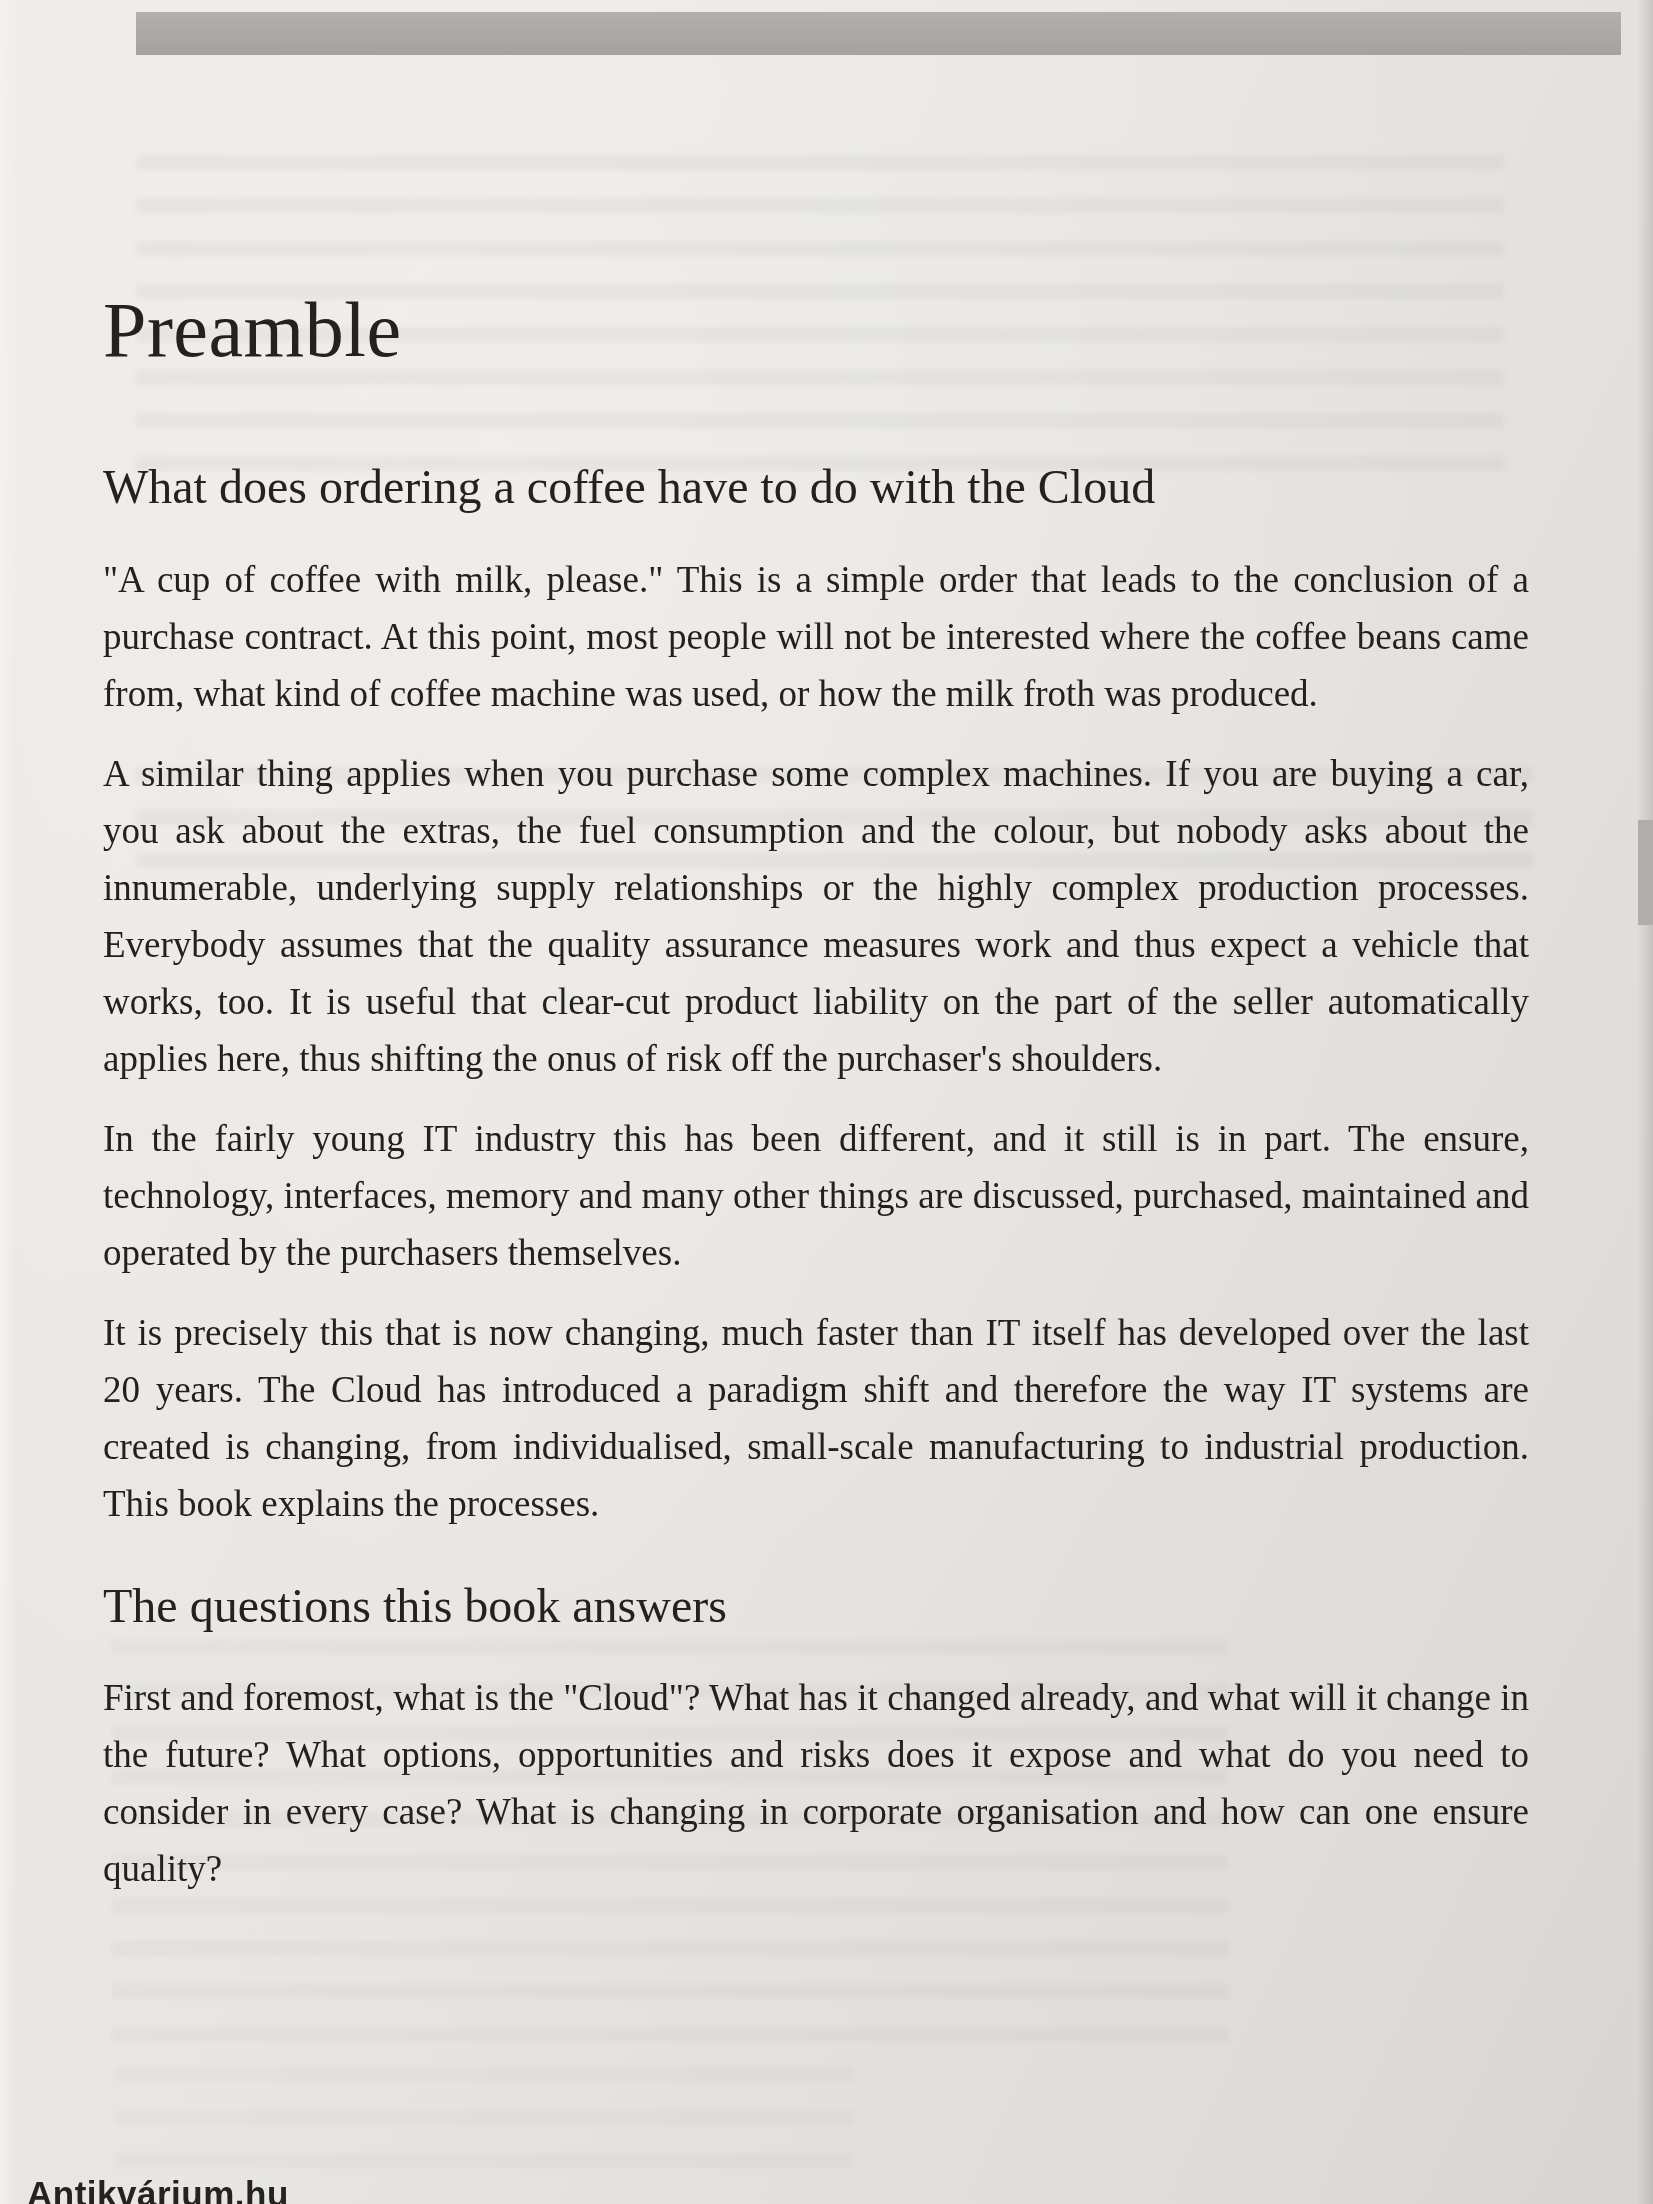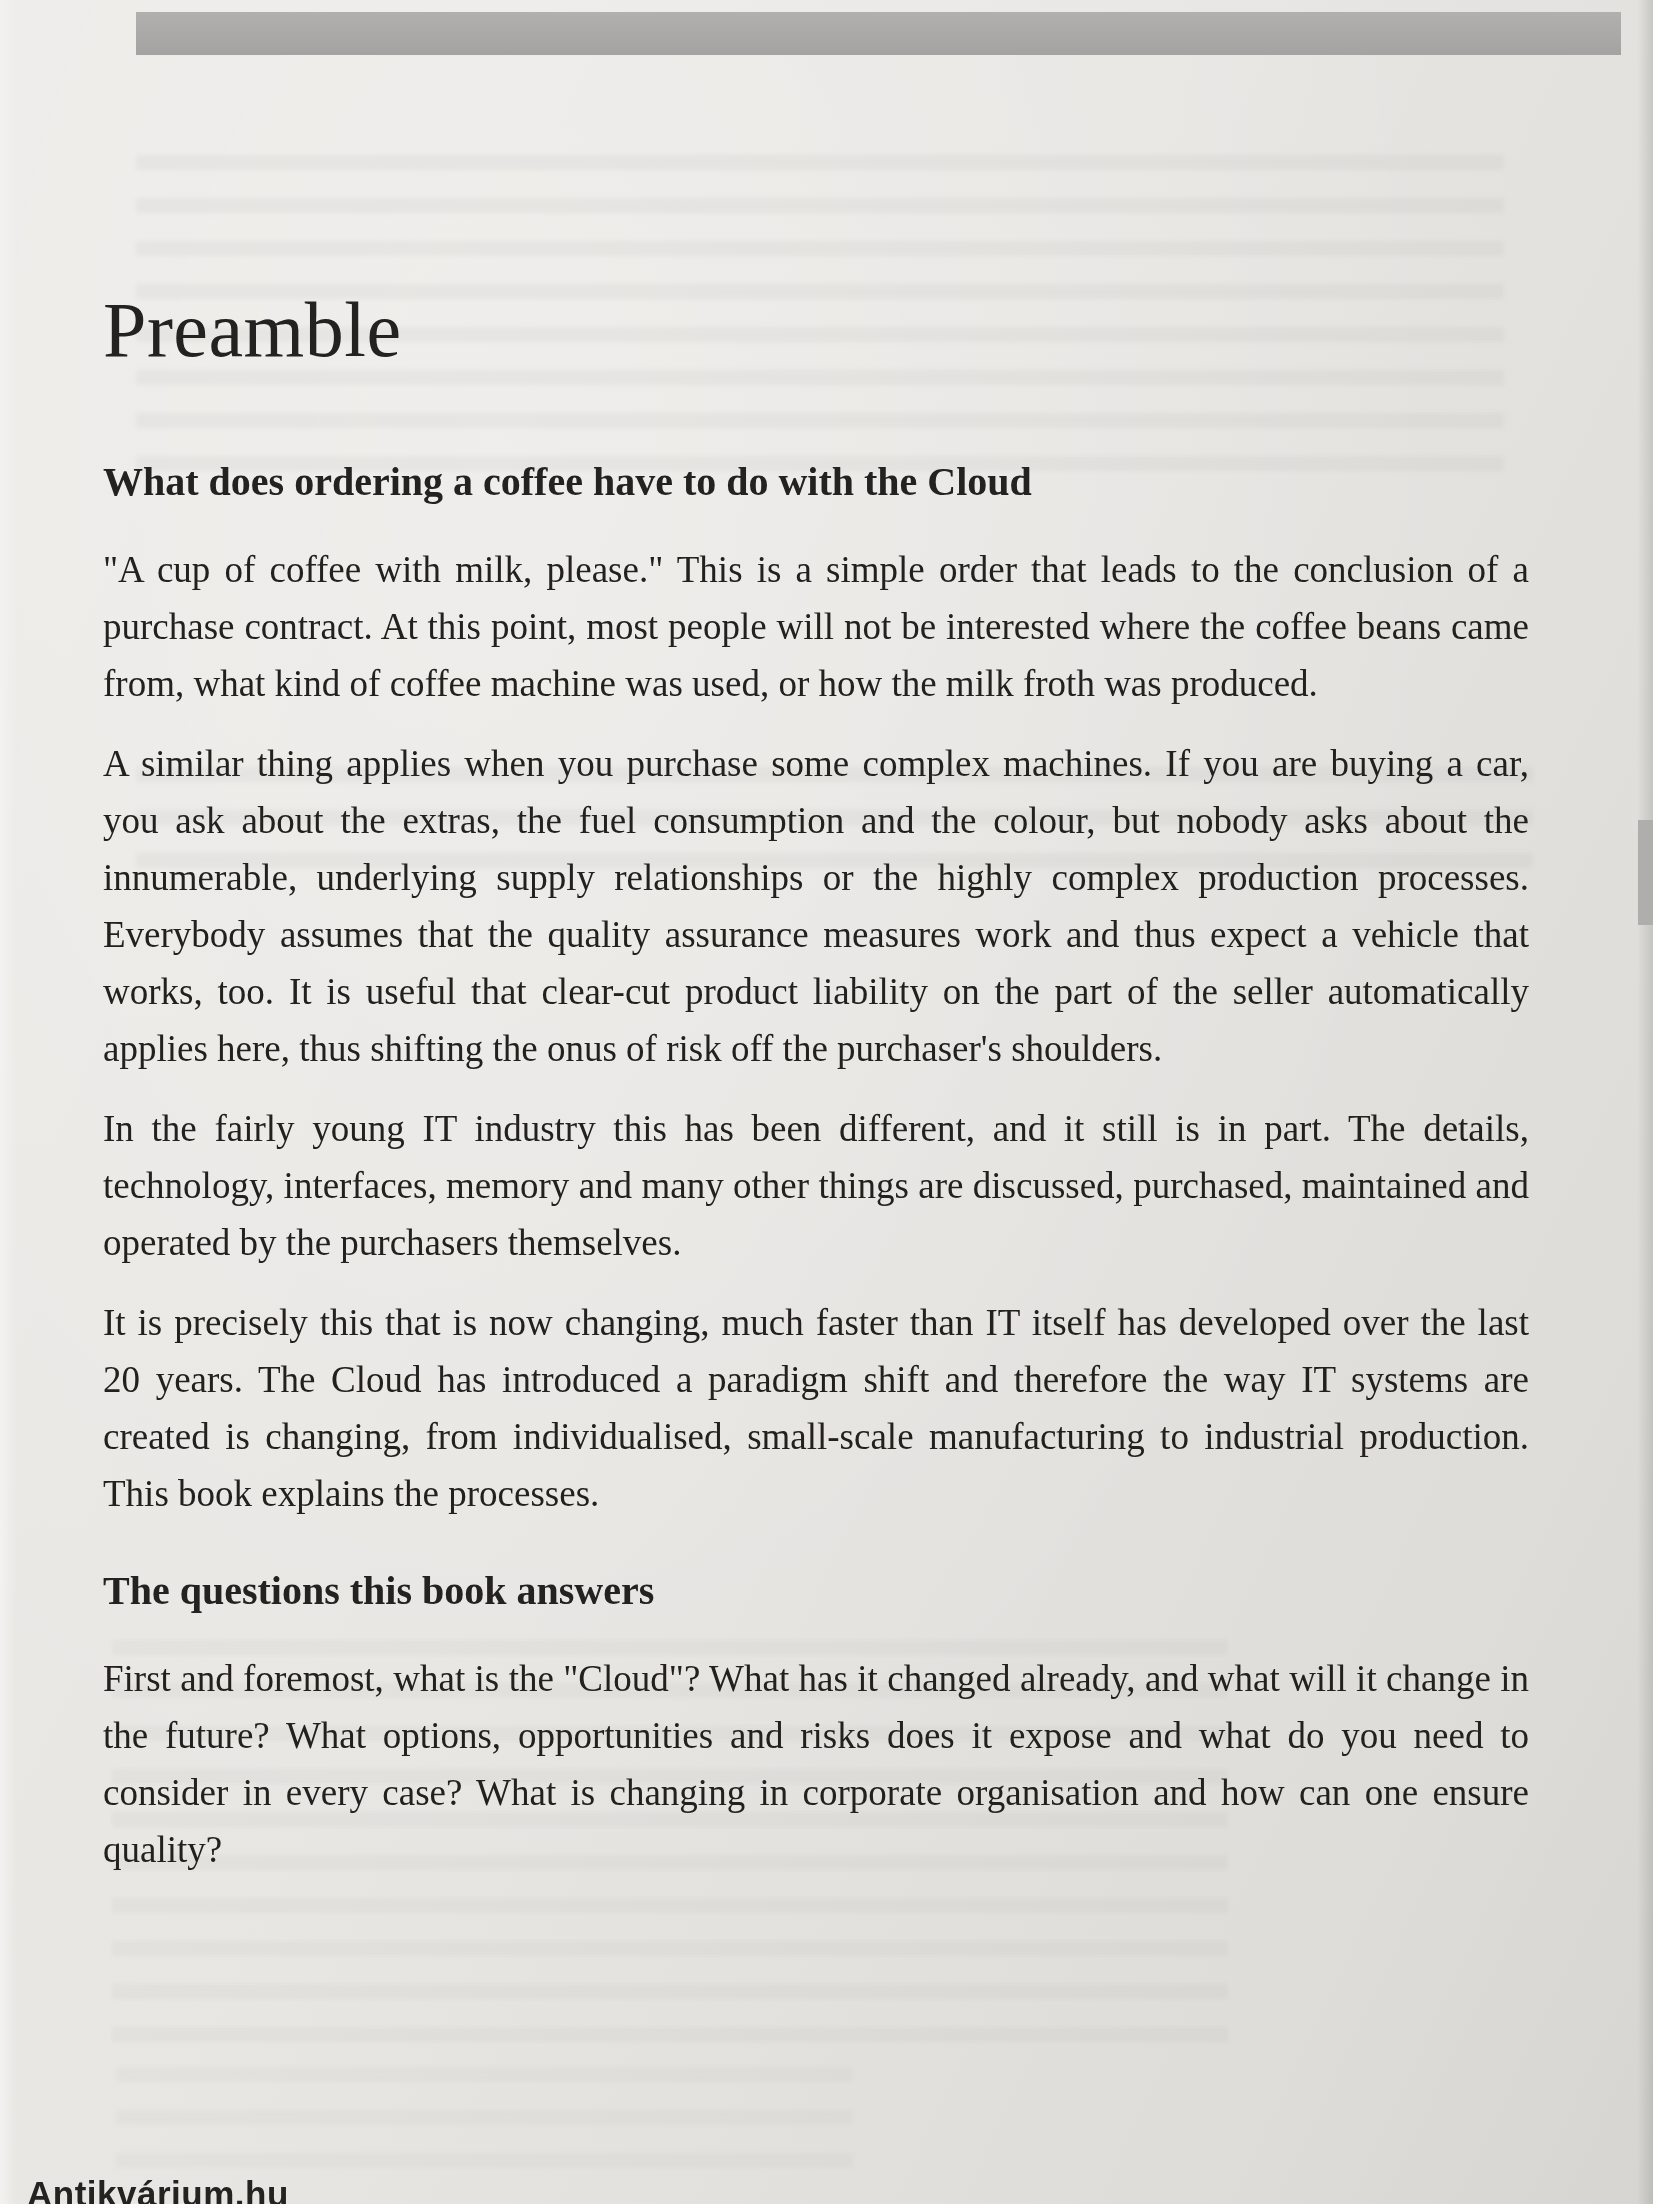--- a/index.html
+++ b/index.html
@@ -69,22 +69,22 @@
   }
   .page-title {
     font-size: 78px;
     font-weight: 400;
     line-height: 1;
     margin: 0 0 89px 0;
     color: #242220;
     letter-spacing: 0.5px;
   }
   .section-heading {
-    font-size: 40px;
-    font-weight: 700;
+    font-size: 48px;
+    font-weight: 400;
     line-height: 1.2;
     margin: 0 0 35px 0;
     color: #242220;
   }
   .section-heading.second {
     margin-top: 45px;
   }
   .para {
     font-size: 37px;
     line-height: 57px;
@@ -121,21 +121,21 @@
   <div class="content">
 
     <h1 class="page-title">Preamble</h1>
 
     <h2 class="section-heading">What does ordering a coffee have to do with the Cloud</h2>
 
     <p class="para">"A cup of coffee with milk, please." This is a simple order that leads to the conclusion of a purchase contract. At this point, most people will not be interested where the coffee beans came from, what kind of coffee machine was used, or how the milk froth was produced.</p>
 
     <p class="para">A similar thing applies when you purchase some complex machines. If you are buying a car, you ask about the extras, the fuel consumption and the colour, but nobody asks about the innumerable, underlying supply relationships or the highly complex production processes. Everybody assumes that the quality assurance measures work and thus expect a vehicle that works, too. It is useful that clear-cut product liability on the part of the seller automatically applies here, thus shifting the onus of risk off the purchaser's shoulders.</p>
 
-    <p class="para">In the fairly young IT industry this has been different, and it still is in part. The details, technology, interfaces, memory and many other things are discussed, purchased, maintained and operated by the purchasers themselves.</p>
+    <p class="para">In the fairly young IT industry this has been different, and it still is in part. The ensure, technology, interfaces, memory and many other things are discussed, purchased, maintained and operated by the purchasers themselves.</p>
 
     <p class="para">It is precisely this that is now changing, much faster than IT itself has developed over the last 20 years. The Cloud has introduced a paradigm shift and therefore the way IT systems are created is changing, from individualised, small-scale manufacturing to industrial production. This book explains the processes.</p>
 
     <h2 class="section-heading second">The questions this book answers</h2>
 
     <p class="para">First and foremost, what is the "Cloud"? What has it changed already, and what will it change in the future? What options, opportunities and risks does it expose and what do you need to consider in every case? What is changing in corporate organisation and how can one ensure quality?</p>
 
   </div>
 
   <div class="watermark">Antikvárium.hu</div>

